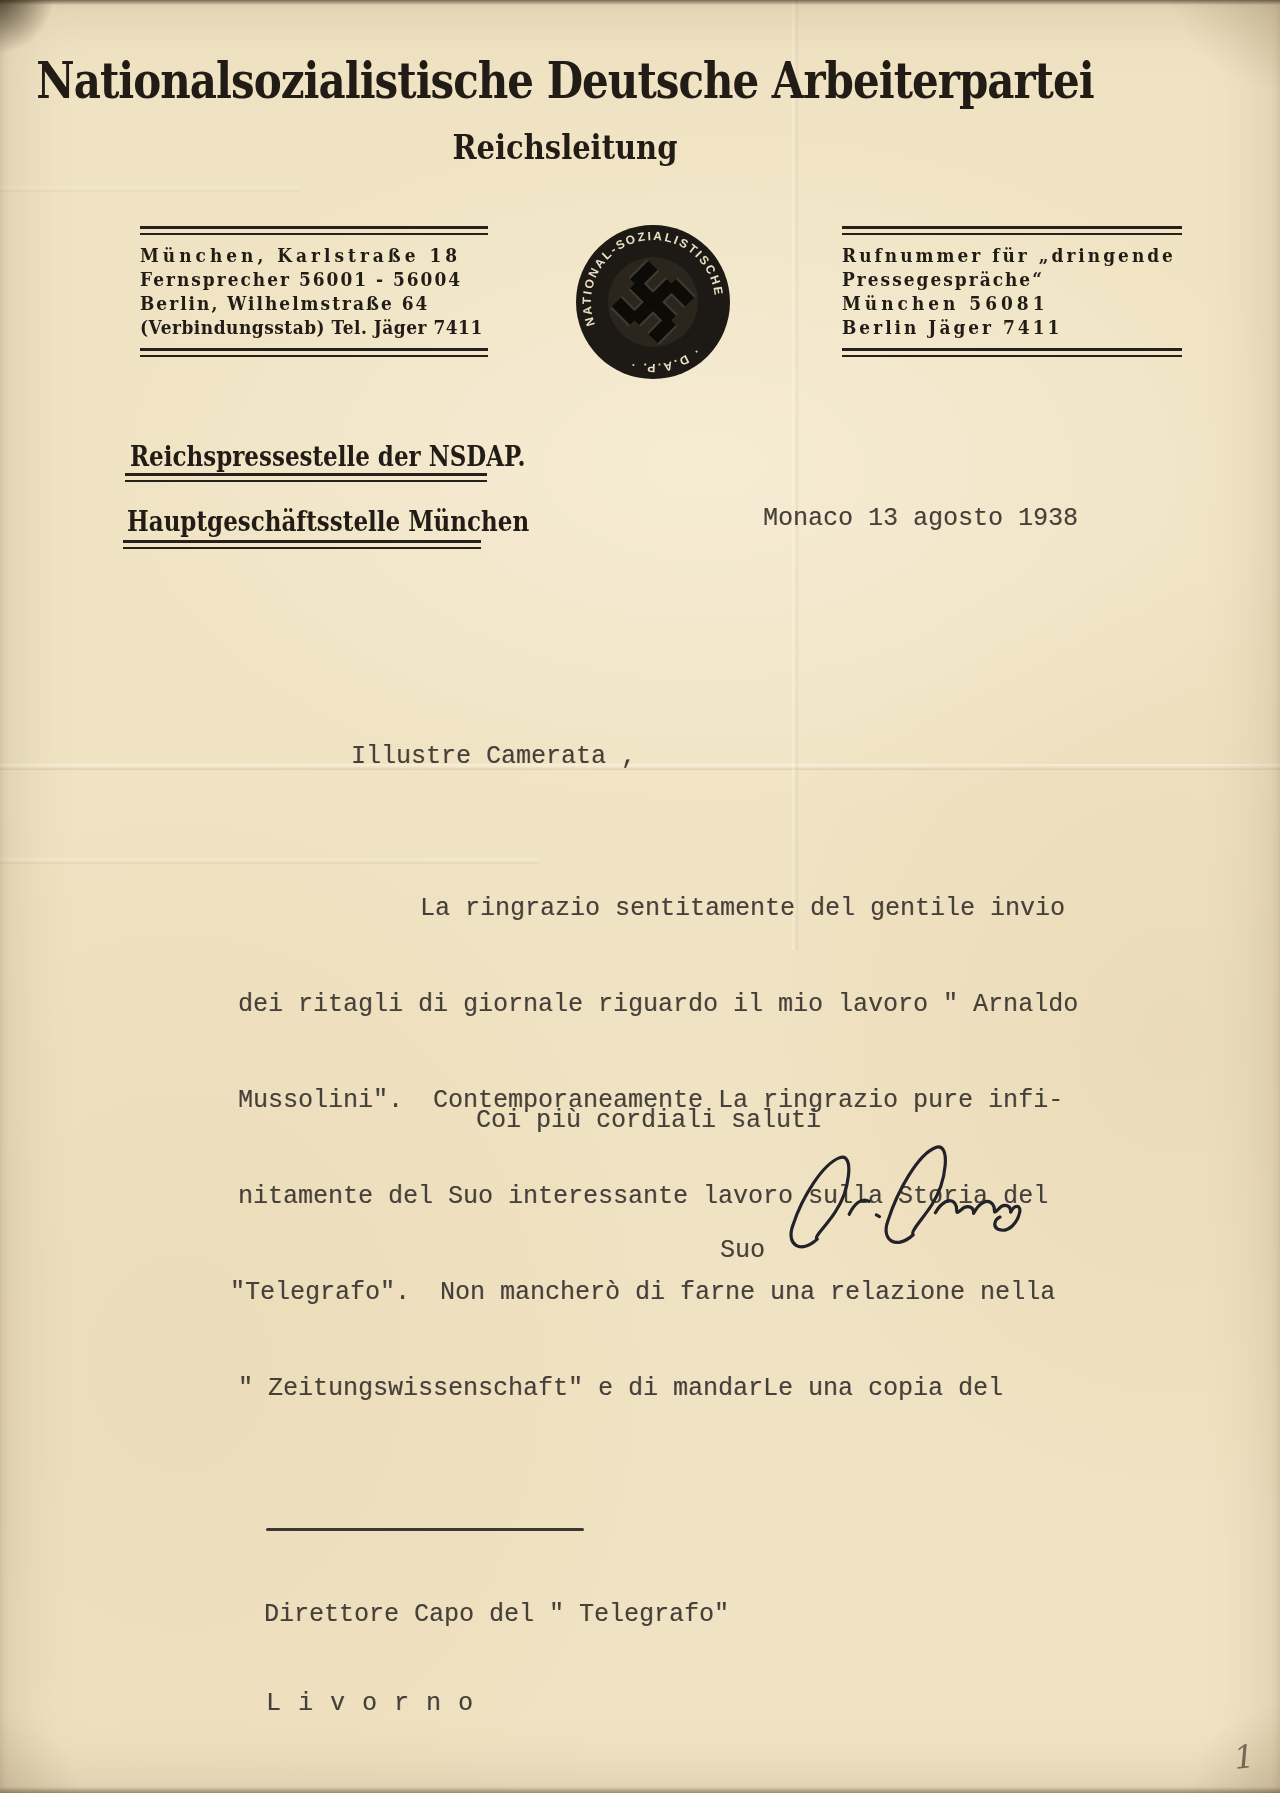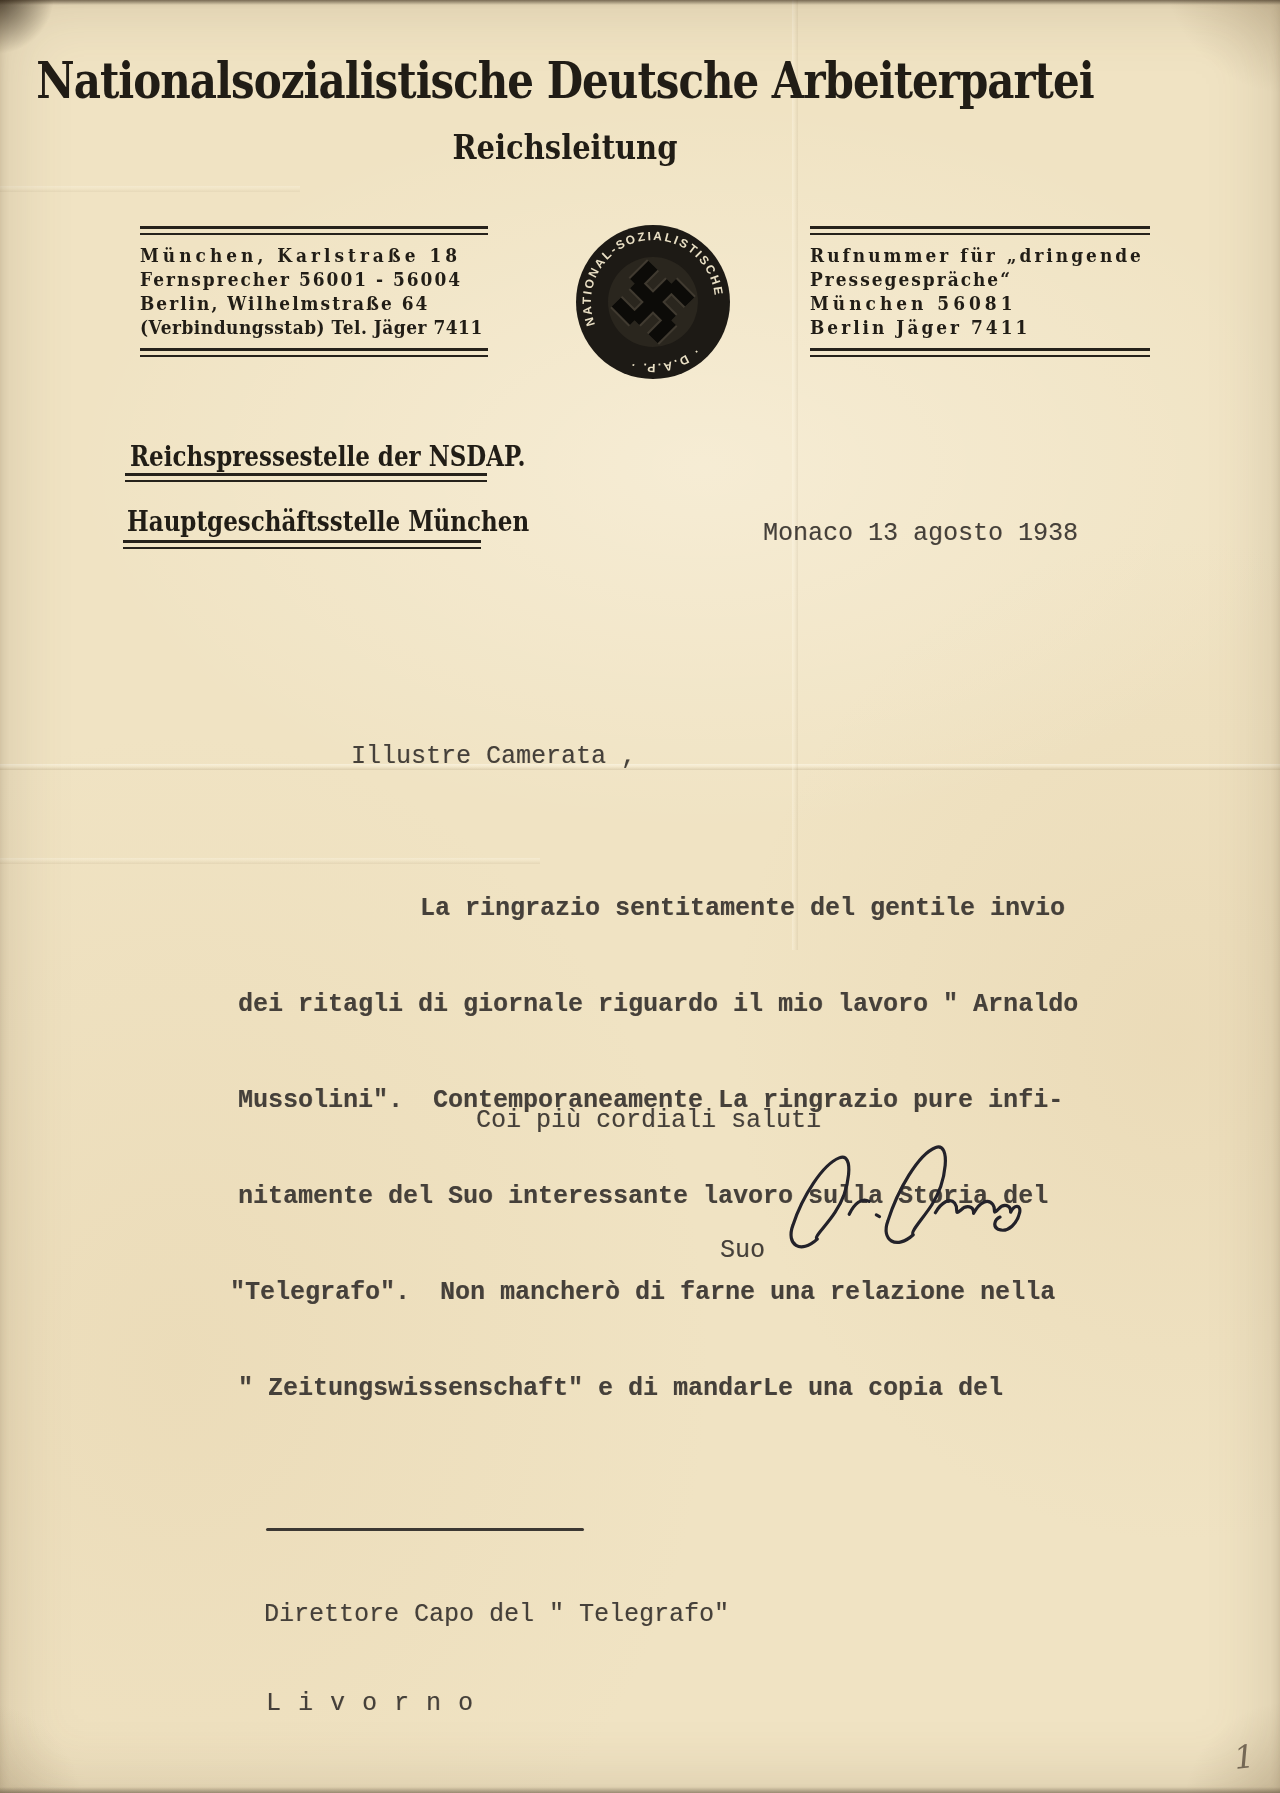--- a/index.html
+++ b/index.html
@@ -33,38 +33,38 @@
   .org-name{position:absolute;left:0;top:52px;width:1130px;text-align:center;
     font-size:42px;letter-spacing:-1px;transform:scaleY(1.18);transform-origin:top center;}
   .division{position:absolute;left:0;top:128px;width:1130px;text-align:center;
     font-size:29px;transform:scaleY(1.15);transform-origin:top center;}
 
   .double-rule{border-top:3px solid #26221b;border-bottom:2px solid #26221b;height:4px;}
   .contact-block{position:absolute;top:226px;}
   .contact-block .lines{padding:9px 0 8px;text-align:left;}
   .contact-line{font-size:17px;line-height:24px;letter-spacing:2px;transform:scaleY(1.08);}
   .left-contact{left:140px;width:348px;}
-  .right-contact{left:810px;width:340px;}
+  .right-contact{left:842px;width:340px;}
 
   .emblem{position:absolute;left:573px;top:222px;width:160px;height:160px;}
 
   .office-line{position:absolute;font-size:23px;transform:scaleY(1.18);transform-origin:top left;letter-spacing:0px;}
   .office1-text{left:130px;top:440px;}
   .office2-text{left:127px;top:505px;}
   .office-rule{position:absolute;}
   .office1-rule{left:125px;top:473px;width:362px;}
   .office2-rule{left:123px;top:540px;width:358px;}
 
   
   .typed{font-family:"Liberation Mono", monospace;font-size:25px;color:#45403a;
     text-shadow:0.4px 0.4px 0 rgba(66,58,48,0.35);white-space:pre;}
-  .dateline{position:absolute;left:763px;top:519px;text-align:right;}
+  .dateline{position:absolute;left:763px;top:504px;text-align:right;}
   .salutation{position:absolute;left:351px;top:742px;font-family:Liberation Mono, monospace;}
   .body-block{position:absolute;left:238px;top:836px;}
-  .body-line{height:38px;line-height:30px;font-weight:bold;}
+  .body-line{height:38px;line-height:30px;}
   .body-line.indent{margin-left:182px;}
   .body-line.outdent{margin-left:-8px;}
   .closing{position:absolute;left:476px;top:1106px;}
   .sig-prefix{position:absolute;left:720px;top:1236px;}
   .signature-svg{position:absolute;left:762px;top:1136px;transform:rotate(-5deg);}
 
   .recipient{position:absolute;left:266px;top:1470px;}
   .typed-rule{height:3px;background:#3c3833;border-radius:2px;}
   .recipient .rule-top{width:318px;margin-bottom:10px;}
   .recipient .name{line-height:31px;}

